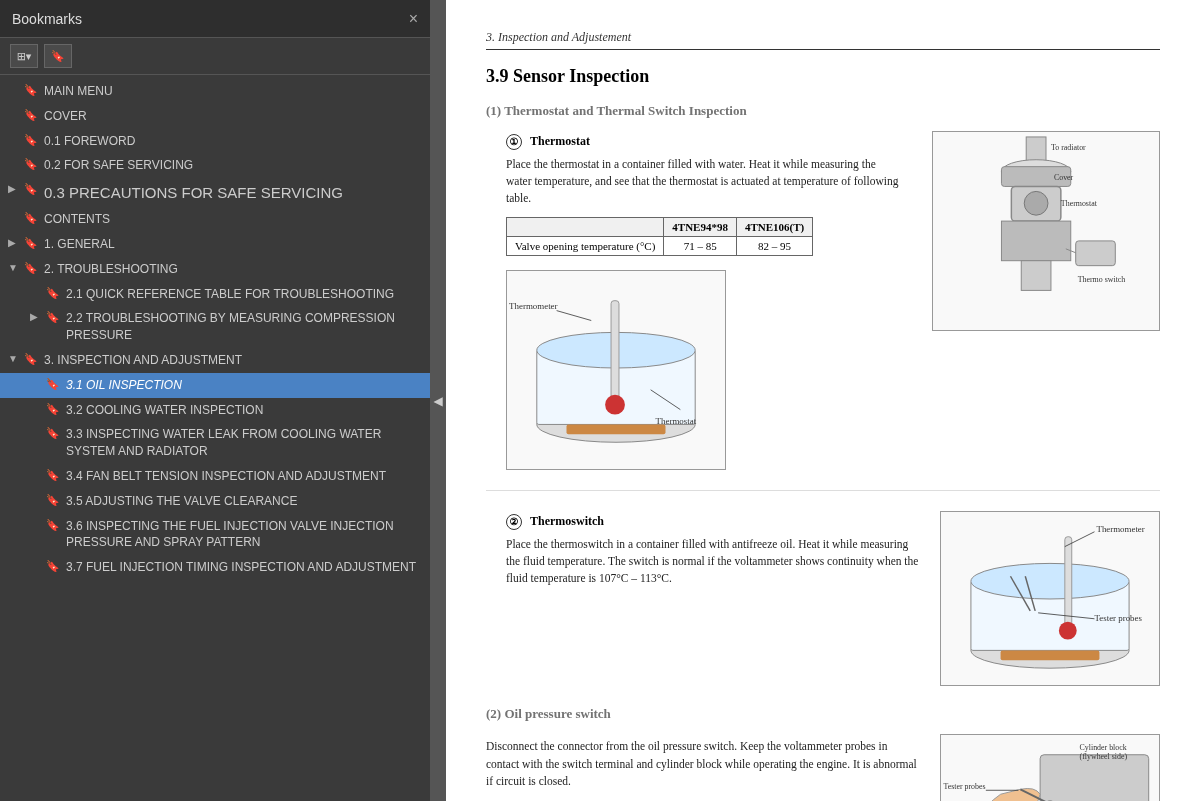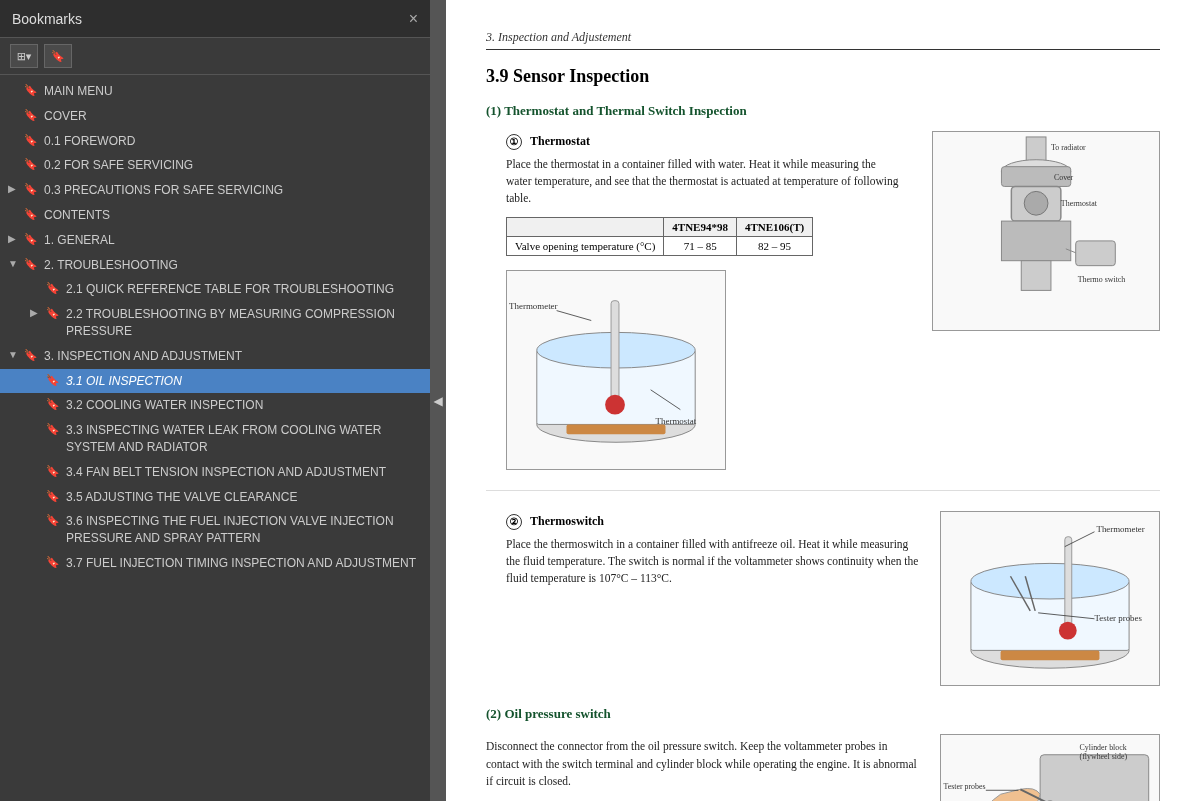--- a/index.html
+++ b/index.html
@@ -140,21 +140,21 @@
       font-size: 18px;
       font-weight: bold;
       margin-bottom: 16px;
       color: #000;
     }
 
     .doc-sub-title {
       font-size: 13px;
       font-weight: bold;
       margin-bottom: 12px;
-      color: #14532d;
+      color: #737373;
     }
 
     .thermostat-section {
       display: flex;
       gap: 32px;
       margin-bottom: 20px;
     }
 
     .thermostat-text {
       flex: 1;
@@ -295,21 +295,21 @@
         <span style="font-size: 12px; flex: 1 1 0%;">0.1 FOREWORD</span>
       </div>
       <div class="tree-item" style="padding-left: 8px;">
         <span style="width: 14px; min-width: 14px; margin-right: 2px; font-size: 10px; color: rgb(170, 170, 170); display: inline-block;"></span>
         <span style="width: 14px; min-width: 14px; margin-right: 6px; font-size: 11px; color: rgb(170, 170, 170);">🔖</span>
         <span style="font-size: 12px; flex: 1 1 0%;">0.2 FOR SAFE SERVICING</span>
       </div>
       <div class="tree-item" style="padding-left: 8px;">
         <span style="width: 14px; min-width: 14px; margin-right: 2px; font-size: 10px; color: rgb(170, 170, 170); display: inline-block;">▶</span>
         <span style="width: 14px; min-width: 14px; margin-right: 6px; font-size: 11px; color: rgb(170, 170, 170);">🔖</span>
-        <span style="font-size: 12px; flex: 1 1 0%;">0.3 PRECAUTIONS FOR SAFE SERVICING</span>
+        <span style="font-size: 15px; flex: 1 1 0%;">0.3 PRECAUTIONS FOR SAFE SERVICING</span>
       </div>
       <div class="tree-item" style="padding-left: 8px;">
         <span style="width: 14px; min-width: 14px; margin-right: 2px; font-size: 10px; color: rgb(170, 170, 170); display: inline-block;"></span>
         <span style="width: 14px; min-width: 14px; margin-right: 6px; font-size: 11px; color: rgb(170, 170, 170);">🔖</span>
         <span style="font-size: 12px; flex: 1 1 0%;">CONTENTS</span>
       </div>
       <div class="tree-item" style="padding-left: 8px;">
         <span style="width: 14px; min-width: 14px; margin-right: 2px; font-size: 10px; color: rgb(170, 170, 170); display: inline-block;">▶</span>
         <span style="width: 14px; min-width: 14px; margin-right: 6px; font-size: 11px; color: rgb(170, 170, 170);">🔖</span>
         <span style="font-size: 12px; flex: 1 1 0%;">1. GENERAL</span>

